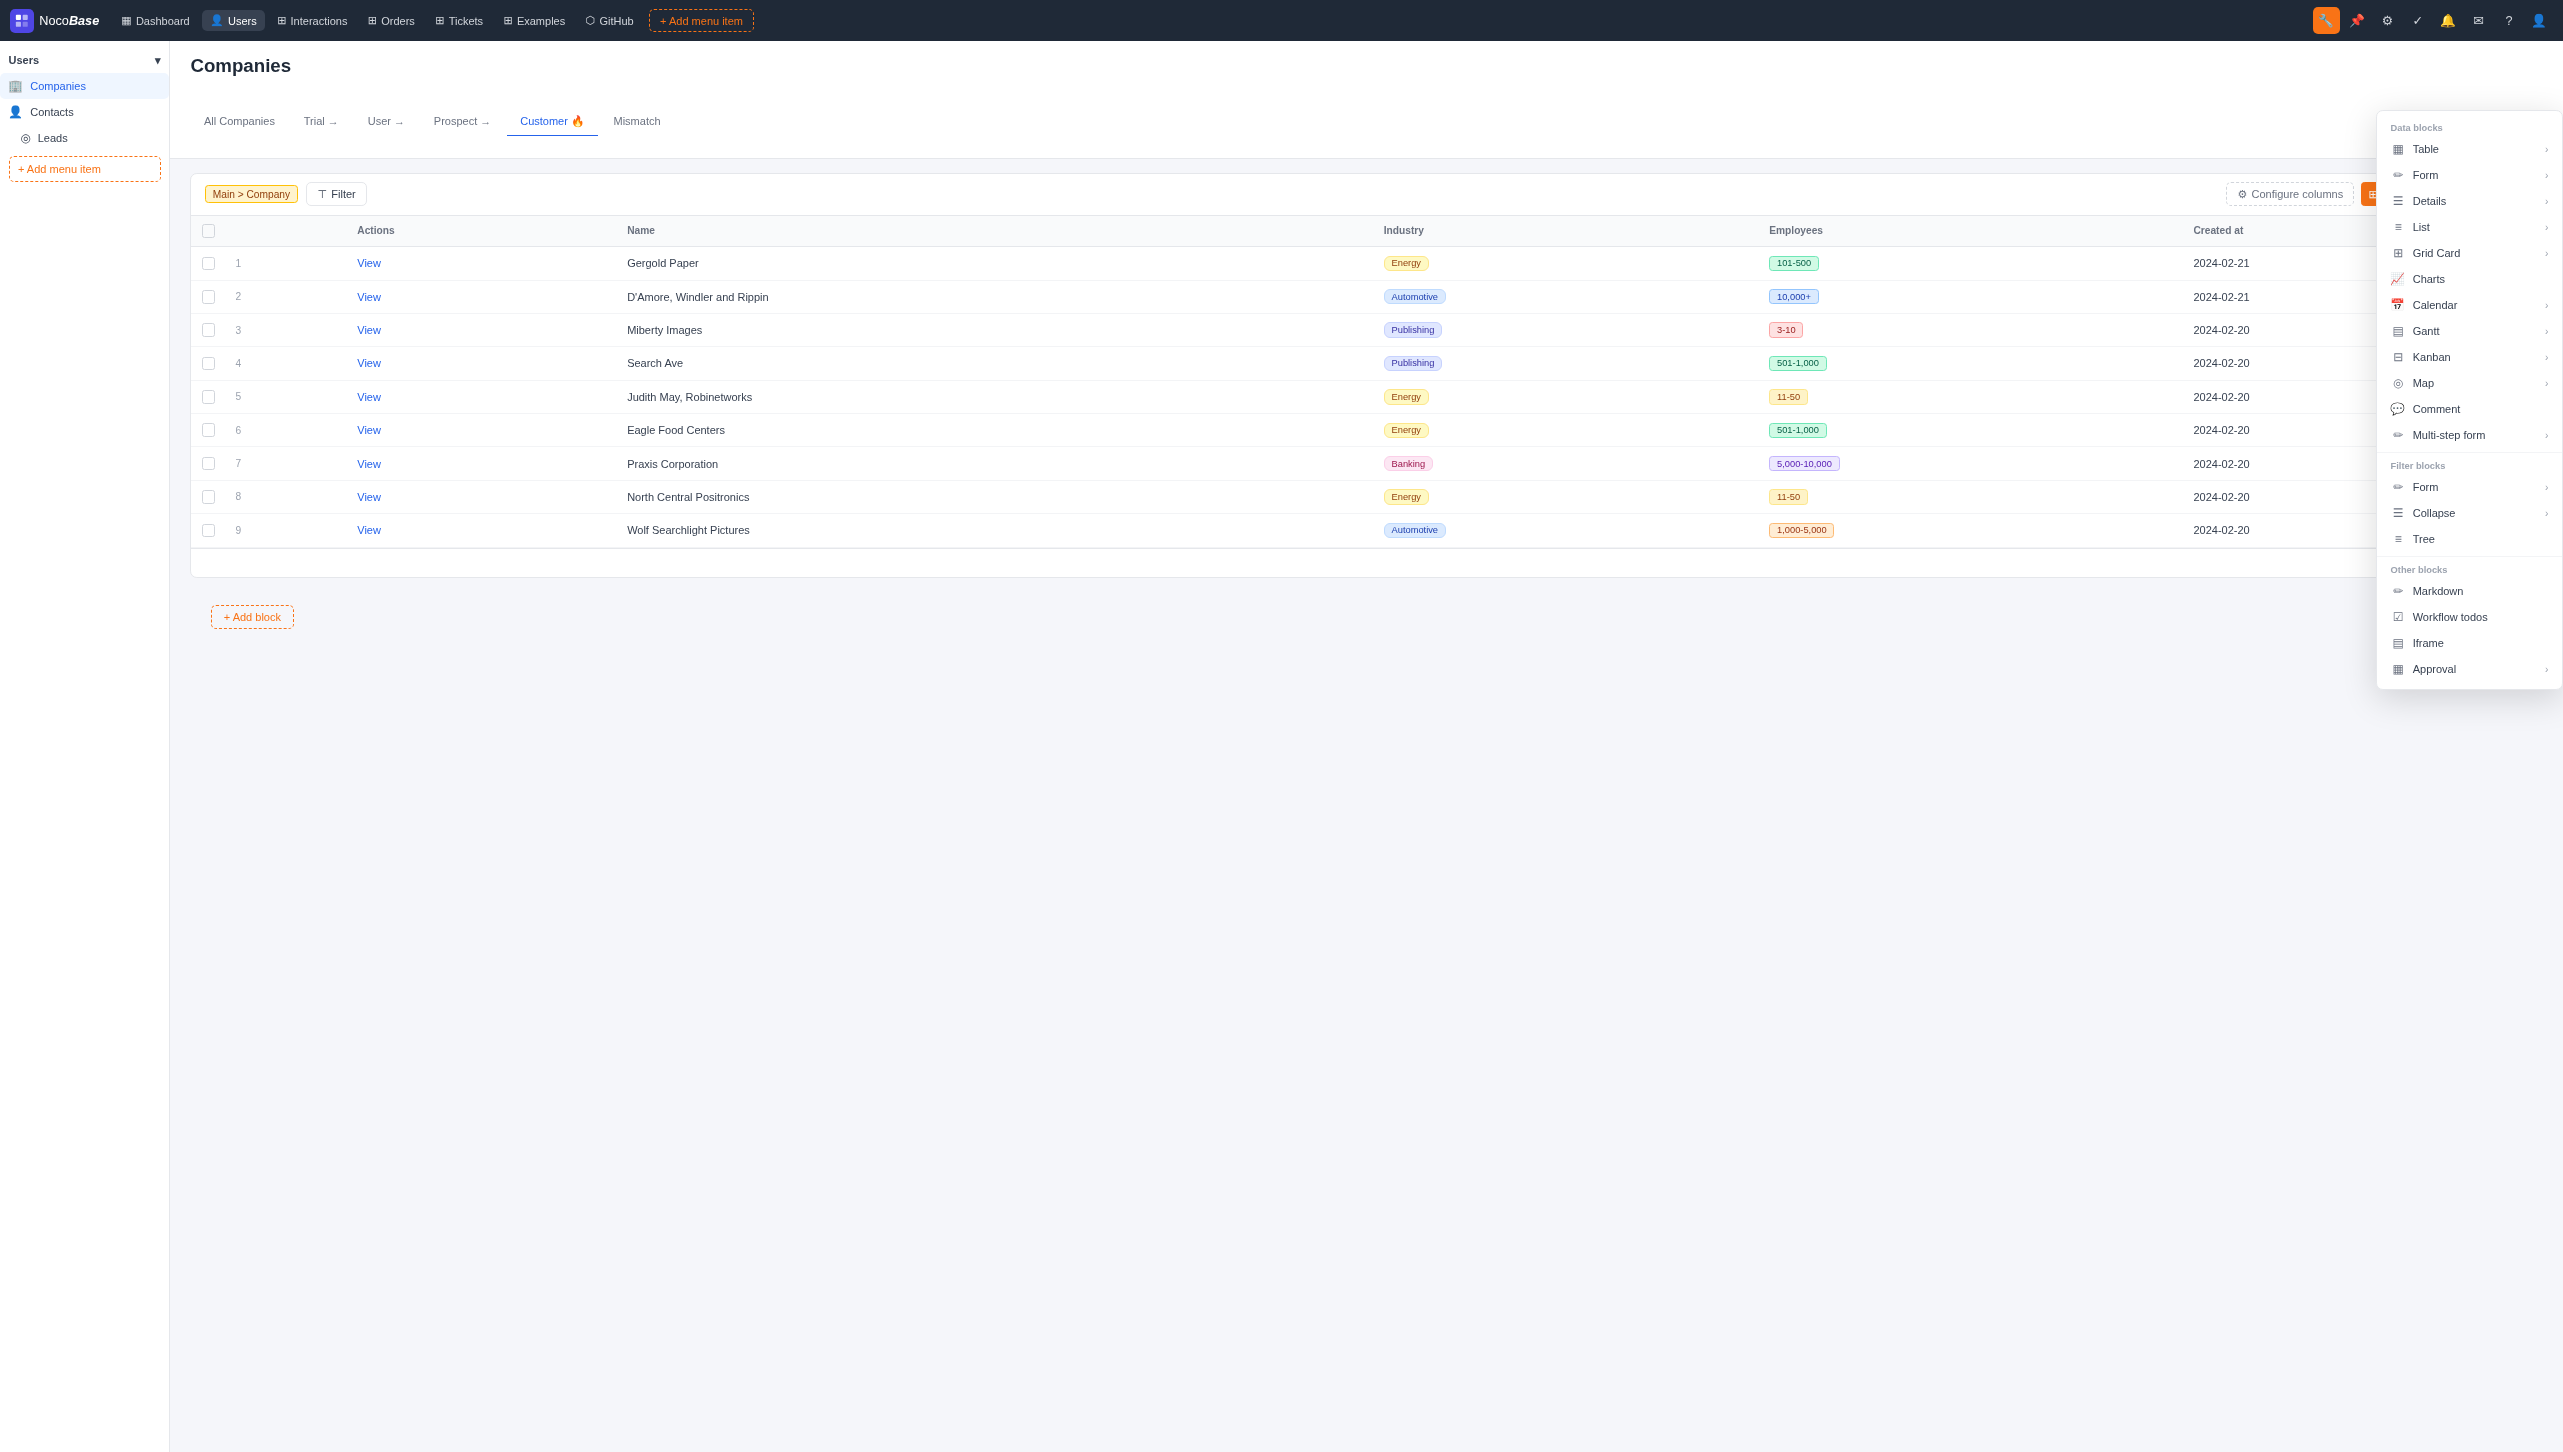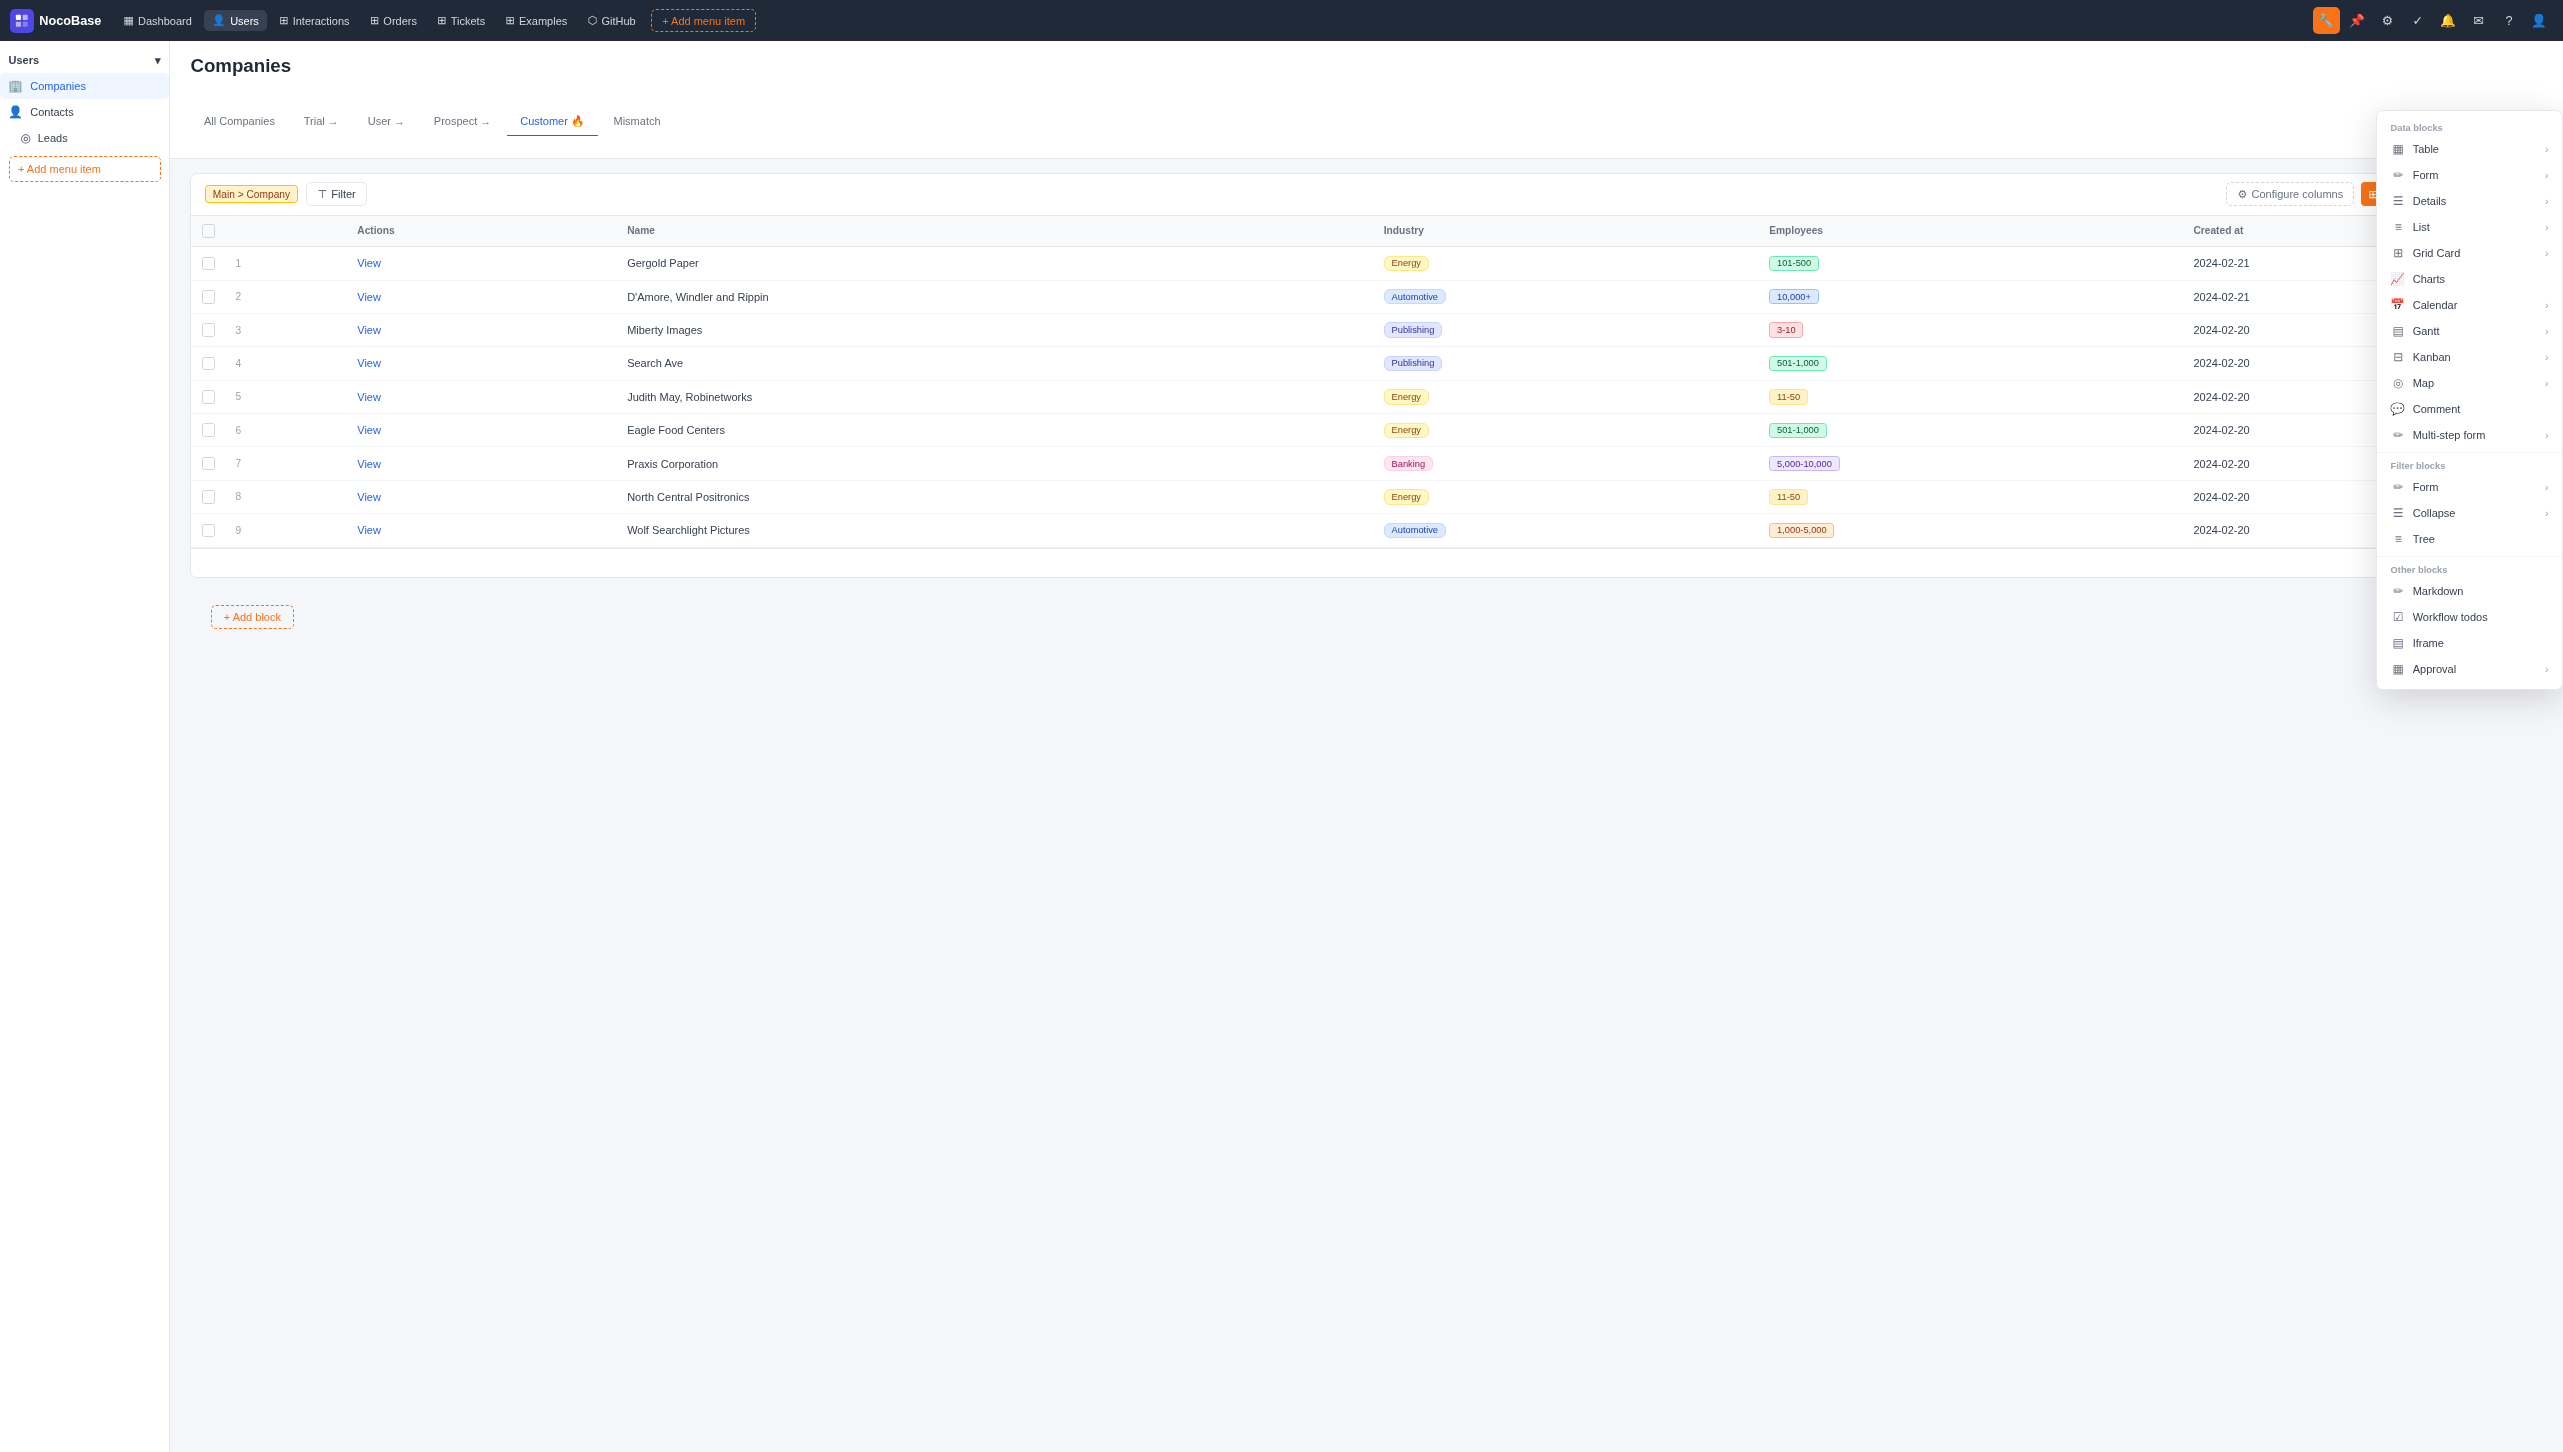--- a/index.html
+++ b/index.html
@@ -99,21 +99,21 @@
   <div class="topnav-logo">
     <div class="topnav-logo-icon">
       <svg width="13.6" height="13.6" viewBox="0 0 16 16" fill="none">
         <rect x="1" y="1" width="6" height="6" rx="1" fill="white"></rect>
         <rect x="9" y="1" width="6" height="6" rx="1" fill="white" opacity="0.6"></rect>
         <rect x="1" y="9" width="6" height="6" rx="1" fill="white" opacity="0.6"></rect>
         <rect x="9" y="9" width="6" height="6" rx="1" fill="white" opacity="0.3"></rect>
       </svg>
     </div>
     <span style="font-size:12.7px;">
-      <span style="font-weight:700;">Noco</span><span style="font-weight:700;">Base</span>
+      <span style="font-weight:400;">Noco</span><span style="font-weight:700;font-style:italic;">Base</span>
     </span>
   </div>
 
   <div class="topnav-item">
     <span>▦</span>
     <span>Dashboard</span>
   </div>
   <div class="topnav-item active">
     <span>👤</span>
     <span>Users</span>

